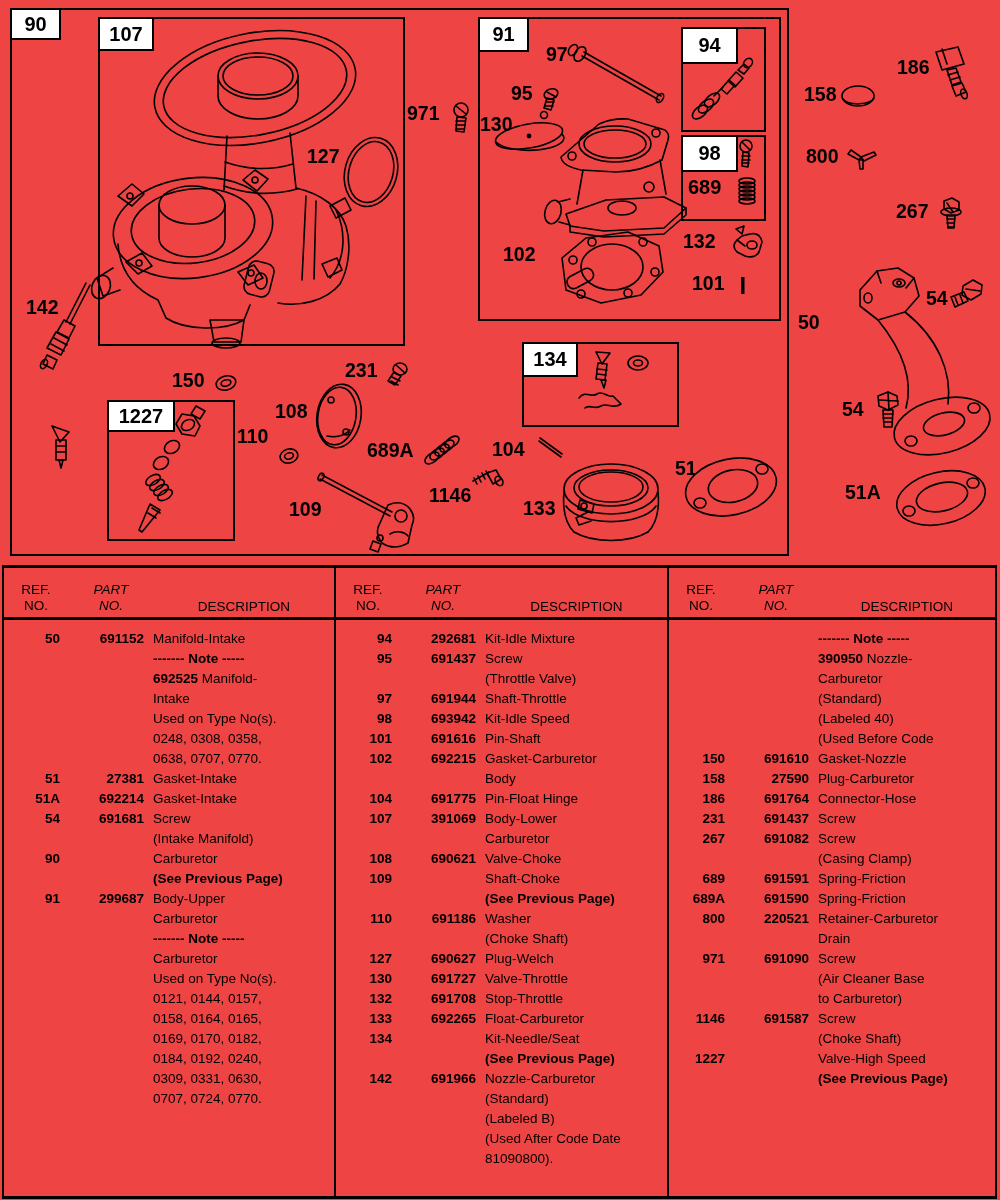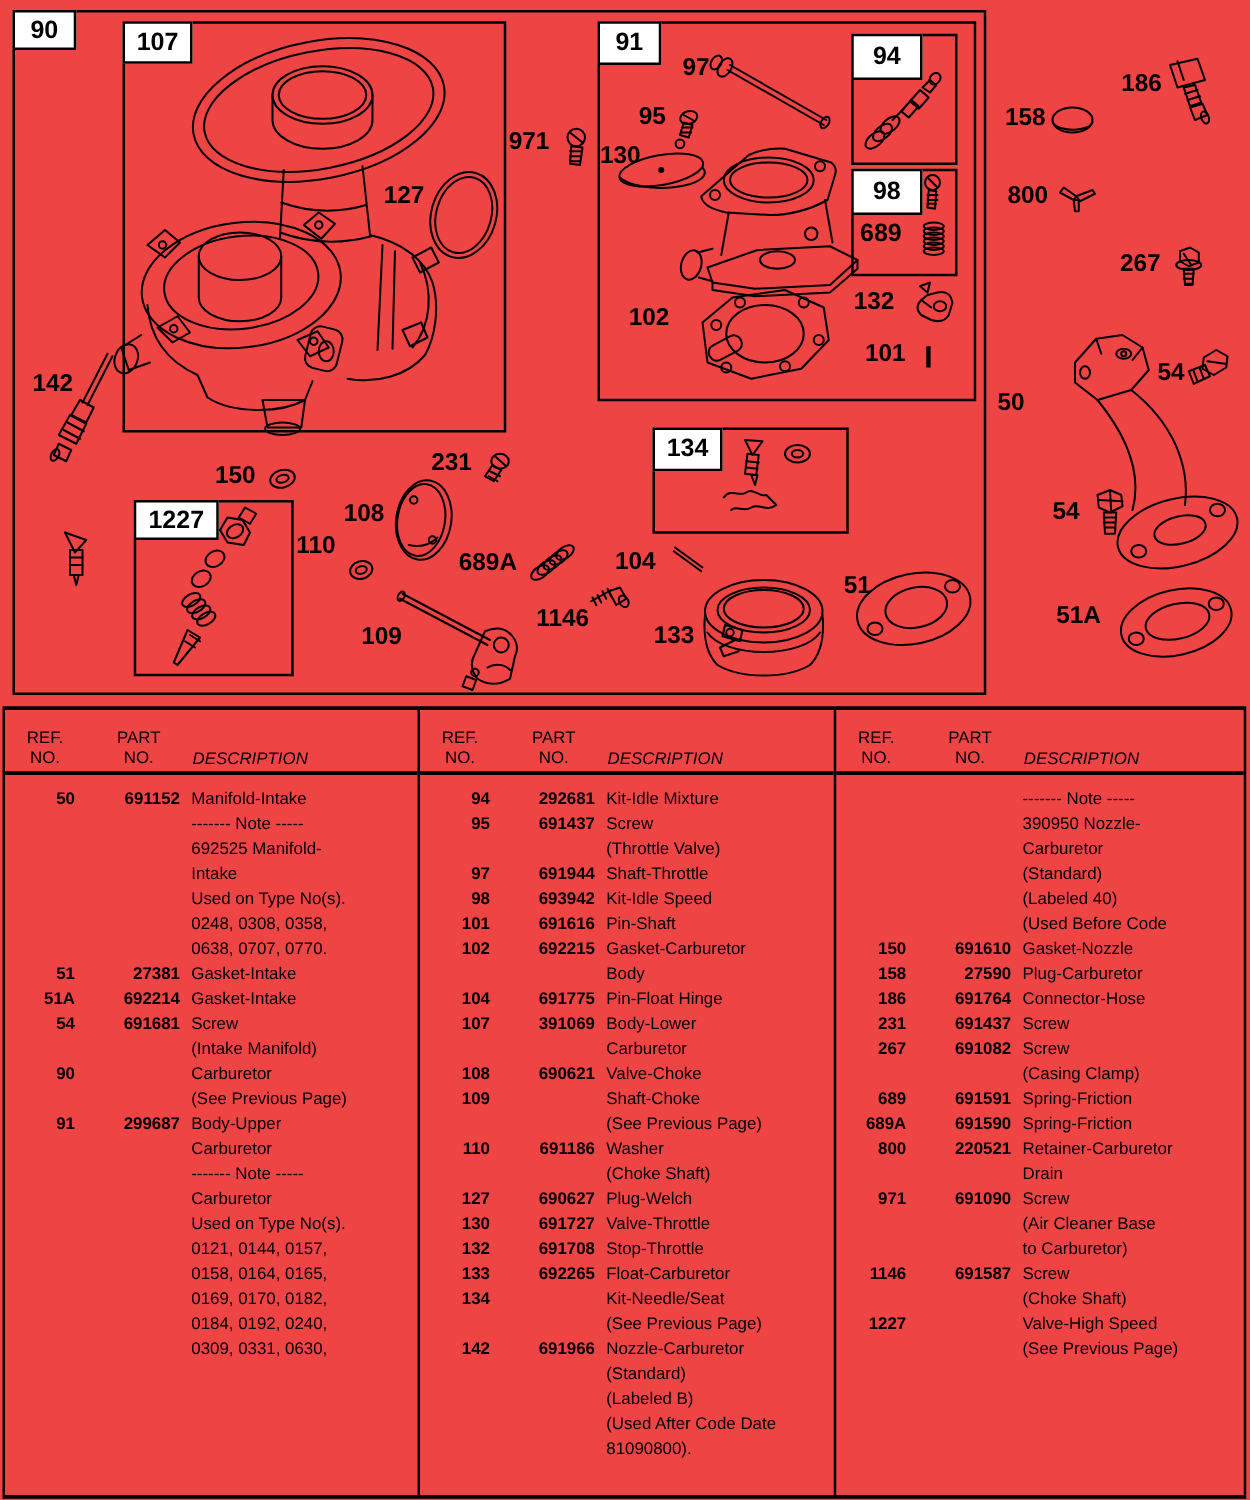--- a/index.html
+++ b/index.html
@@ -16,27 +16,27 @@
   .ptable{position:absolute;left:2px;top:565px;width:991px;height:628px;
           border-top:3px solid #000;border-bottom:3px solid #000;
           border-left:2px solid #000;border-right:2px solid #000;display:flex;}
   .pcol{border-right:2px solid #000;box-sizing:border-box;}
   .pcol:last-child{border-right:none;}
   .pcol0{width:332px;} .pcol1{width:333px;} .pcol2{width:326px;}
   .phead{height:46px;border-bottom:3px solid #000;display:flex;align-items:flex-end;
          padding-bottom:3px;font-size:13.5px;}
   .hc{display:block;}
   .hl{display:block;line-height:16px;text-align:center;}
-  .hc-ref{width:64px;} .hc-part{width:86px;} .hc-desc{flex:1;padding-bottom:0;font-style:italic;}
+  .hc-ref{width:64px;} .hc-part{width:86px;font-style:italic;} .hc-desc{flex:1;text-align:center;padding-bottom:0;}
   .pbody{padding-top:9px;}
   .prow{display:flex;height:20px;line-height:20px;font-size:13.5px;}
   .cref{width:56px;text-align:right;font-weight:bold;}
   .cpart{width:84px;text-align:right;font-weight:bold;}
   .cdesc{flex:1;padding-left:9px;white-space:nowrap;}
-  .b{font-weight:normal;margin-top:10px;}
+  .b{font-weight:bold;margin-top:10px;}
 </style>
 </head>
 <body>
 
 <div class="page">
 
   <div class="diagram">
     <svg width="1000" height="560" viewBox="0 0 1000 560">
       <g stroke="#000" fill="none" stroke-width="1.6" stroke-linecap="round" stroke-linejoin="round">
 
@@ -498,20 +498,25 @@
           <div class="prow">
             <span class="cref"></span>
             <span class="cpart"></span>
             <span class="cdesc"><span>0184, 0192, 0240,</span></span>
           </div>
           <div class="prow">
             <span class="cref"></span>
             <span class="cpart"></span>
             <span class="cdesc"><span>0309, 0331, 0630,</span></span>
           </div>
+          <div class="prow">
+            <span class="cref"></span>
+            <span class="cpart"></span>
+            <span class="cdesc"><span>0707, 0724, 0770.</span></span>
+          </div>
         </div>
     </div>
     <div class="pcol pcol1">
       <div class="phead">
         <span class="hc hc-ref">
             <span class="hl">REF.</span>
             <span class="hl">NO.</span>
           </span>
         <span class="hc hc-part">
             <span class="hl">PART</span>

